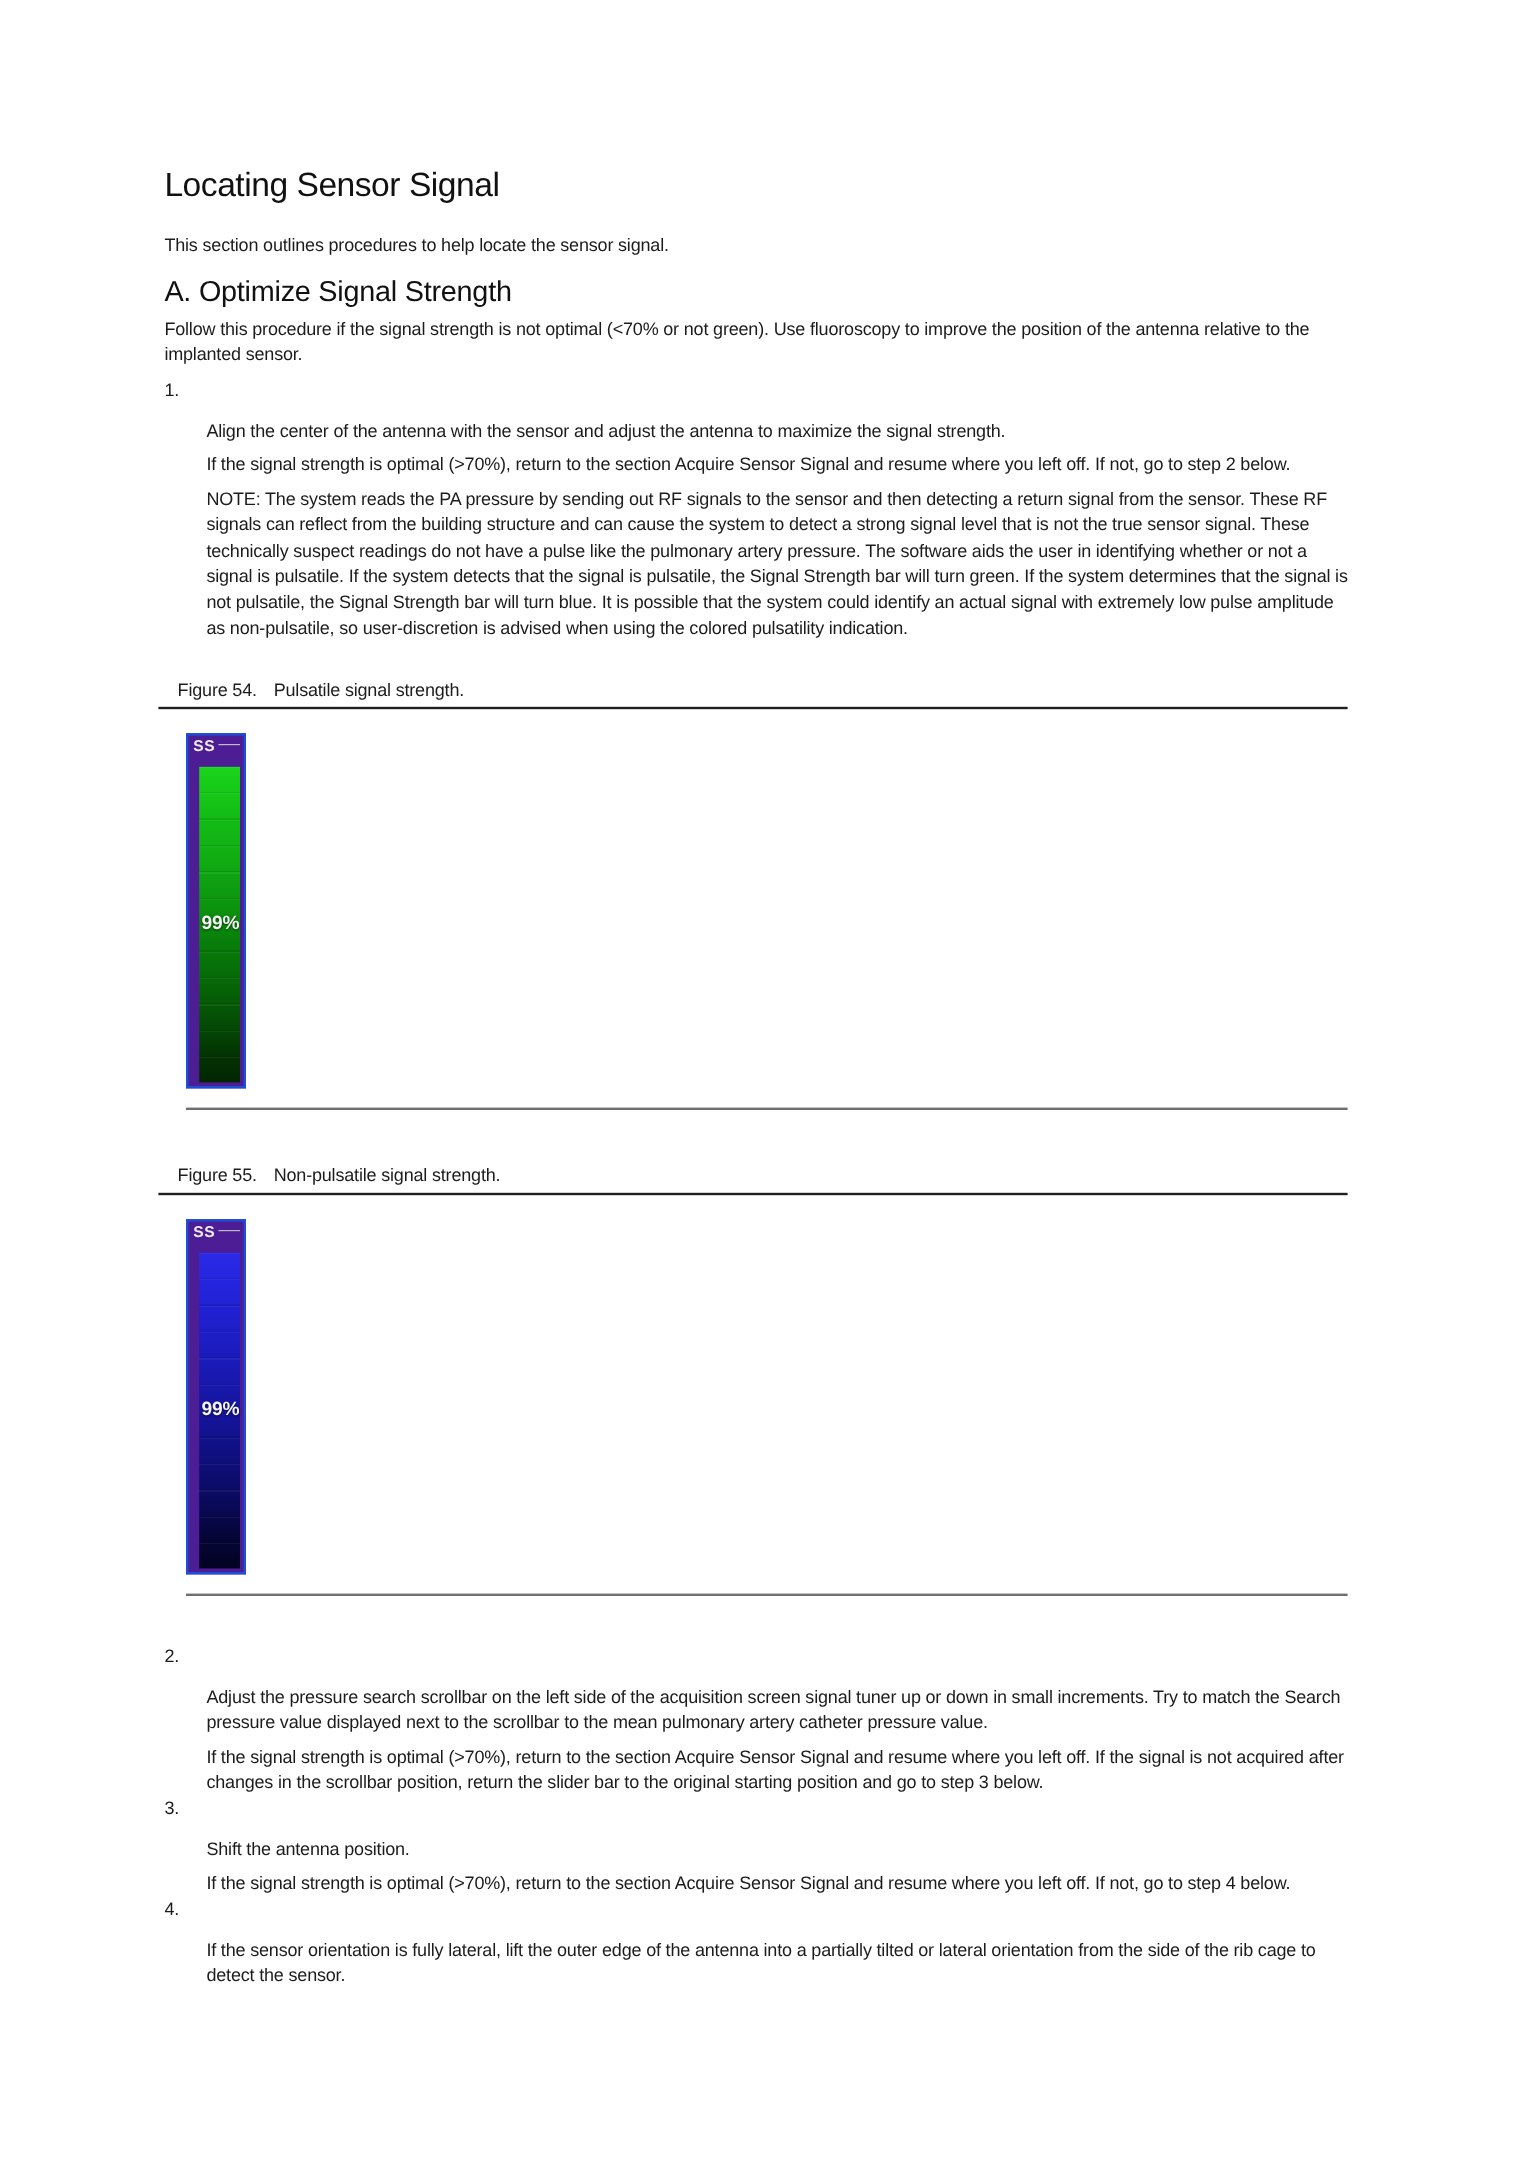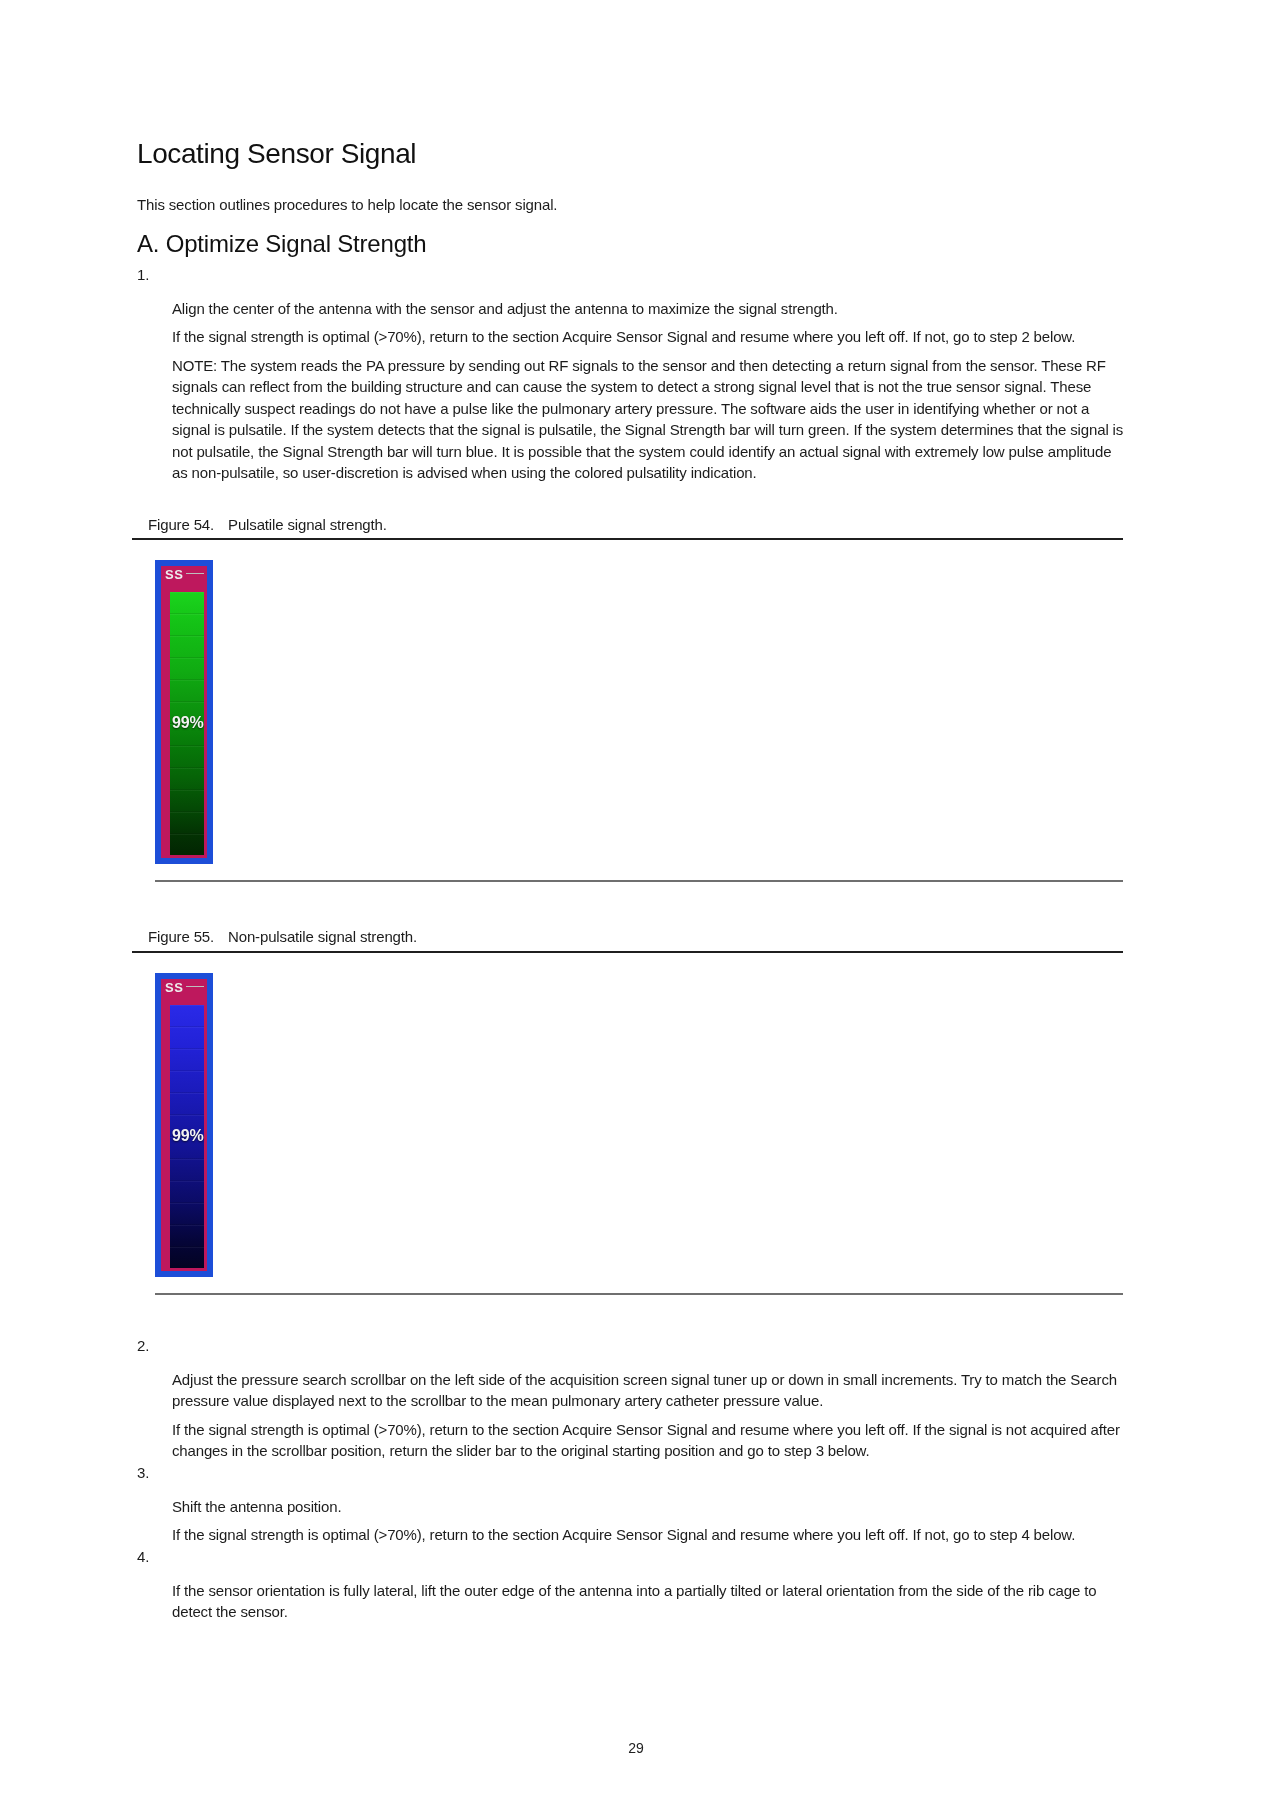--- a/index.html
+++ b/index.html
@@ -57,22 +57,22 @@
   .caption-rule {
     height:2px; background:#1f1f1f;
     width:991px; margin:3px 0 0 -5px;
   }
   .fig55-caption { margin-top:44px; }
 
   .gauge-wrap { margin:20px 0 0 18px; }
   .gauge {
     position:relative;
     width:46px; height:292px;
-    background:#be185d;
-    border:6px solid #1d4ed8;
+    background:#4c1d95;
+    border:2px solid #1d4ed8;
   }
   .gauge-label {
     position:absolute; top:1px; left:4px;
     color:#ececec; font-size:13px; font-weight:bold;
     letter-spacing:0.5px; line-height:16px;
   }
   .gauge-topline {
     position:absolute; top:7px; left:25px; right:3px;
     height:1px; background:#bdbdbd;
   }
@@ -119,20 +119,21 @@
 
 <div class="page">
   <div class="content">
 
     <h1 class="doc-title">Locating Sensor Signal</h1>
 
     <p class="doc-intro">This section outlines procedures to help locate the sensor signal.</p>
 
     <h2 class="section-heading">A. Optimize Signal Strength</h2>
 
+    <p class="section-intro">Follow this procedure if the signal strength is not optimal (&lt;70% or not green). Use fluoroscopy to improve the position of the antenna relative to the implanted sensor.</p>
 
     <div class="step">
       <div class="step-num">1.</div>
       <div class="step-body">Align the center of the antenna with the sensor and adjust the antenna to maximize the signal strength.</div>
     </div>
     <p class="step-para">If the signal strength is optimal (&gt;70%), return to the section Acquire Sensor Signal and resume where you left off. If not, go to step 2 below.</p>
     <p class="step-para">NOTE: The system reads the PA pressure by sending out RF signals to the sensor and then detecting a return signal from the sensor. These RF signals can reflect from the building structure and can cause the system to detect a strong signal level that is not the true sensor signal. These technically suspect readings do not have a pulse like the pulmonary artery pressure. The software aids the user in identifying whether or not a signal is pulsatile. If the system detects that the signal is pulsatile, the Signal Strength bar will turn green. If the system determines that the signal is not pulsatile, the Signal Strength bar will turn blue. It is possible that the system could identify an actual signal with extremely low pulse amplitude as non-pulsatile, so user-discretion is advised when using the colored pulsatility indication.</p>
 
     <div class="figure-caption">
       <span class="cap-label">Figure 54.</span><span>Pulsatile signal strength.</span>
@@ -176,14 +177,13 @@
     </div>
     <p class="step-para">If the signal strength is optimal (&gt;70%), return to the section Acquire Sensor Signal and resume where you left off. If not, go to step 4 below.</p>
 
     <div class="step">
       <div class="step-num">4.</div>
       <div class="step-body">If the sensor orientation is fully lateral, lift the outer edge of the antenna into a partially tilted or lateral orientation from the side of the rib cage to detect the sensor.</div>
     </div>
 
   </div>
 
-  <div class="page-number">29</div>
 </div>
 
 </body></html>

